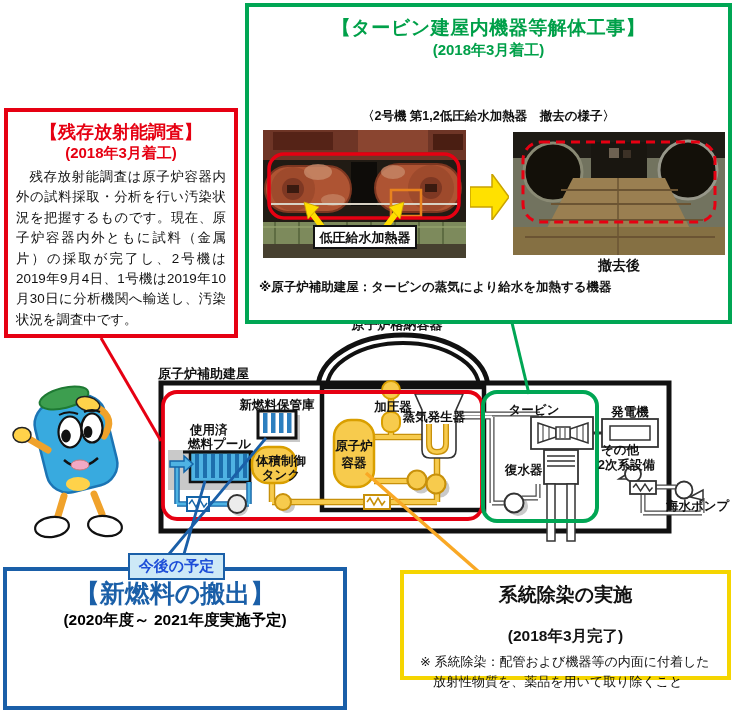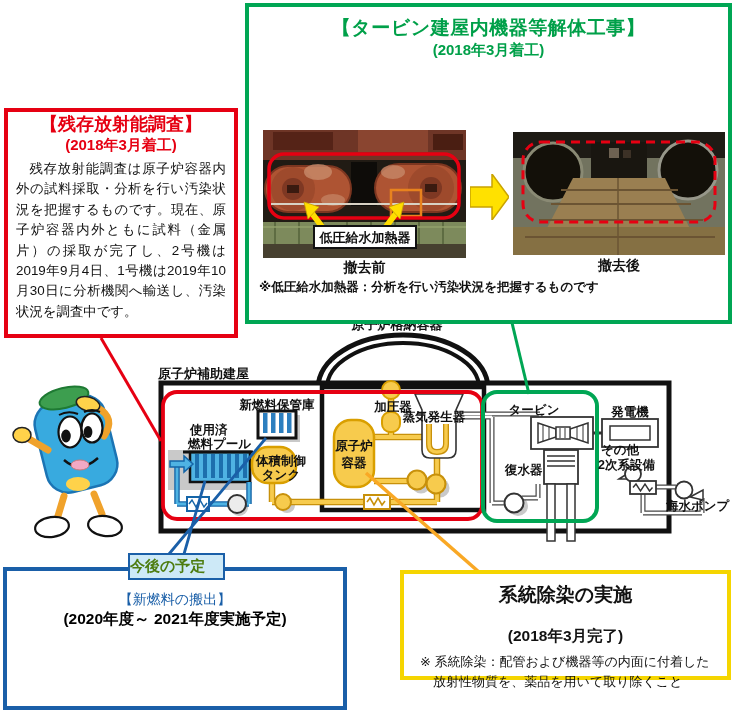--- a/index.html
+++ b/index.html
@@ -11,38 +11,38 @@
   #demolition-box{left:245px;top:3px;width:487px;height:321px;border:4px solid #00A654;}
   #demolition-box .ttl{margin-top:8px;text-align:center;font-weight:bold;font-size:19px;color:#00A049;letter-spacing:.5px;}
   #demolition-box .dt{text-align:center;font-weight:bold;font-size:15px;color:#00A049;}
   #demolition-box .bd{position:absolute;left:12px;right:12px;top:58px;font-size:13px;line-height:1.6;text-indent:1em;text-align:justify;}
   #demolition-box .cap{position:absolute;left:0;right:0;top:101px;text-align:center;font-weight:bold;font-size:12.5px;}
   .photo{position:absolute;}
   .photo-cap{position:absolute;text-align:center;font-weight:bold;font-size:14px;}
   #demolition-box .foot{position:absolute;left:10px;right:6px;top:272px;font-weight:bold;font-size:12.5px;}
   
   #survey-box{left:4px;top:108px;width:234px;height:230px;border:4px solid #E60012;}
-  #survey-box .ttl{text-align:center;font-weight:bold;font-size:18px;color:#E60012;}
+  #survey-box .ttl{margin-top:8px;text-align:center;font-weight:bold;font-size:18px;color:#E60012;}
   #survey-box .dt{text-align:center;font-weight:bold;font-size:15px;color:#E60012;}
   #survey-box .bd{margin:4px 8px 0 8px;font-size:13.4px;line-height:1.52;text-indent:1em;text-align:justify;}
   
   #fuel-box{left:3px;top:567px;width:344px;height:143px;border:4px solid #1A5FA8;}
-  #fuel-box .ttl{margin-top:20px;text-align:center;font-weight:normal;font-size:14px;color:#1A5FA8;}
+  #fuel-box .ttl{margin-top:6px;text-align:center;font-weight:bold;font-size:25px;color:#1A5FA8;}
   #fuel-box .dt{text-align:center;font-weight:bold;font-size:15.5px;color:#000000;}
   #fuel-box .bd{margin:3px 9px 0 9px;font-size:13.4px;line-height:1.5;text-indent:1em;text-align:justify;}
   
   #decon-box{left:400px;top:570px;width:331px;height:110px;border:4px solid #F5D500;}
   #decon-box .ttl{margin-top:8px;text-align:center;font-weight:bold;font-size:19px;color:#111;}
   #decon-box .dt{text-align:center;font-weight:bold;font-size:15.5px;color:#111;margin-top:18px;}
   #decon-box .bd{margin:5px 8px 0 16px;font-size:13px;line-height:1.5;padding-left:1em;text-indent:-1em;}
   
   #future-tag{position:absolute;left:128px;top:553px;width:97px;height:27px;z-index:3;
               background:#CDE9F7;border:2.5px solid #1A5FA8;box-sizing:border-box;
-              display:flex;align-items:center;justify-content:flex-start;
-              font-weight:bold;font-size:15px;color:#4d7c0f;}
+              display:flex;align-items:center;justify-content:center;
+              font-weight:bold;font-size:15px;color:#1d4ed8;}
   .dlab{font-weight:bold;font-size:12.5px;fill:#111;font-family:"Liberation Sans","DejaVu Sans",sans-serif;}
   .dlab-lg{font-weight:bold;font-size:13px;fill:#111;font-family:"Liberation Sans","DejaVu Sans",sans-serif;}
 </style>
 </head>
 <body>
 
 <div class="page">
 
   <svg class="layer-svg" width="735" height="715" viewBox="0 0 735 715">
 
@@ -226,20 +226,21 @@
       <ellipse cx="66" cy="106" rx="12" ry="7" fill="#FFD24A"></ellipse>
       <path d="M52,118 L46,138 M82,116 L90,136" stroke="#F0A22B" stroke-width="7" stroke-linecap="round"></path>
       <ellipse cx="40" cy="149" rx="17" ry="10" fill="#fff" stroke="#111" stroke-width="2.2" transform="rotate(-8 40 149)"></ellipse>
       <ellipse cx="93" cy="148" rx="17" ry="10" fill="#fff" stroke="#111" stroke-width="2.2" transform="rotate(8 93 148)"></ellipse>
     </g>
   </svg>
 
   <div class="box" id="demolition-box">
     <div class="ttl">【タービン建屋内機器等解体工事】</div>
     <div class="dt">(2018年3月着工)</div>
+    <div class="cap">〈2号機 第1,2低圧給水加熱器　撤去の様子〉</div>
 
     <svg class="photo" style="left:14px;top:123px;" width="203" height="128" viewBox="0 0 203 128">
       <rect width="203" height="128" fill="#342D24"></rect>
       <rect width="203" height="30" fill="#6E3526"></rect>
       <rect x="10" y="2" width="60" height="18" fill="#552317"></rect>
       <rect x="95" y="0" width="70" height="22" fill="#8A4530"></rect>
       <rect x="170" y="4" width="30" height="16" fill="#4A1E12"></rect>
       <rect y="30" width="203" height="62" fill="#211B14"></rect>
       <rect x="88" y="32" width="26" height="44" fill="#0E0C09"></rect>
       <rect x="2" y="36" width="86" height="46" rx="23" fill="#AE5433" stroke="#7C3620" stroke-width="2"></rect>
@@ -280,23 +281,22 @@
       <rect x="110" y="18" width="8" height="8" fill="#3C3126"></rect>
       <circle cx="40" cy="40" r="29" fill="#131009" stroke="#8A8A74" stroke-width="3"></circle>
       <circle cx="175" cy="38" r="29" fill="#131009" stroke="#97978A" stroke-width="3"></circle>
       <polygon points="60,46 152,46 190,123 20,123" fill="#9A7F51"></polygon>
       <rect y="95" width="212" height="28" fill="#857043"></rect>
       <path d="M48,58 H165 M38,72 H178 M26,88 H190 M12,105 H202" stroke="#6B5433" stroke-width="2"></path>
       <path d="M105,46 V123" stroke="#6B5433" stroke-width="1.5"></path>
       <rect x="10" y="10" width="192" height="80" rx="18" fill="none" stroke="#E60012" stroke-width="3" stroke-dasharray="9,6"></rect>
     </svg>
 
-    <div class="photo-cap" style="left:14px;top:252px;width:203px;">撤去前</div>
     <div class="photo-cap" style="left:264px;top:250px;width:212px;">撤去後</div>
-    <div class="foot">※低圧給水加熱器：分析を行い汚染状況を把握するものです</div>
+    <div class="foot">※原子炉補助建屋：タービンの蒸気により給水を加熱する機器</div>
   </div>
 
   <div class="box" id="survey-box">
     <div class="ttl">【残存放射能調査】</div>
     <div class="dt">(2018年3月着工)</div>
     <div class="bd">残存放射能調査は原子炉容器内外の試料採取・分析を行い汚染状況を把握するものです。現在、原子炉容器内外ともに試料（金属片）の採取が完了し、2号機は2019年9月4日、1号機は2019年10月30日に分析機関へ輸送し、汚染状況を調査中です。</div>
   </div>
 
   <div id="future-tag">
     <span>今後の予定</span>

